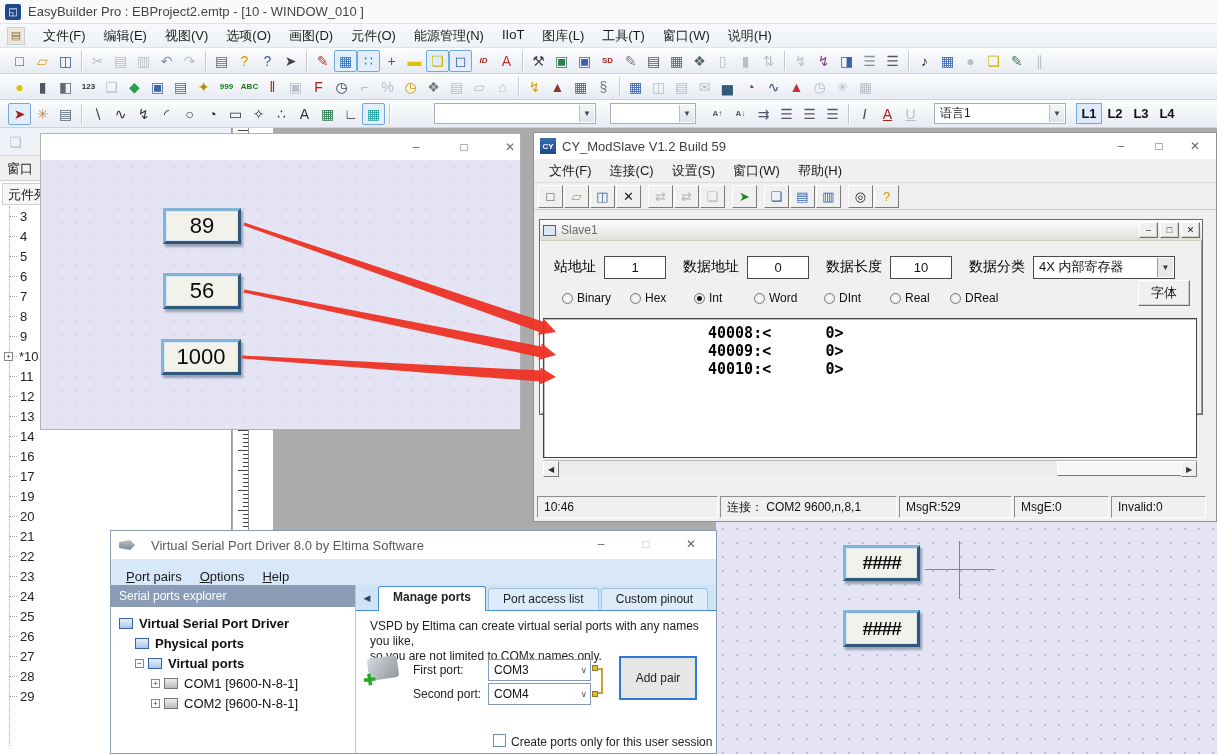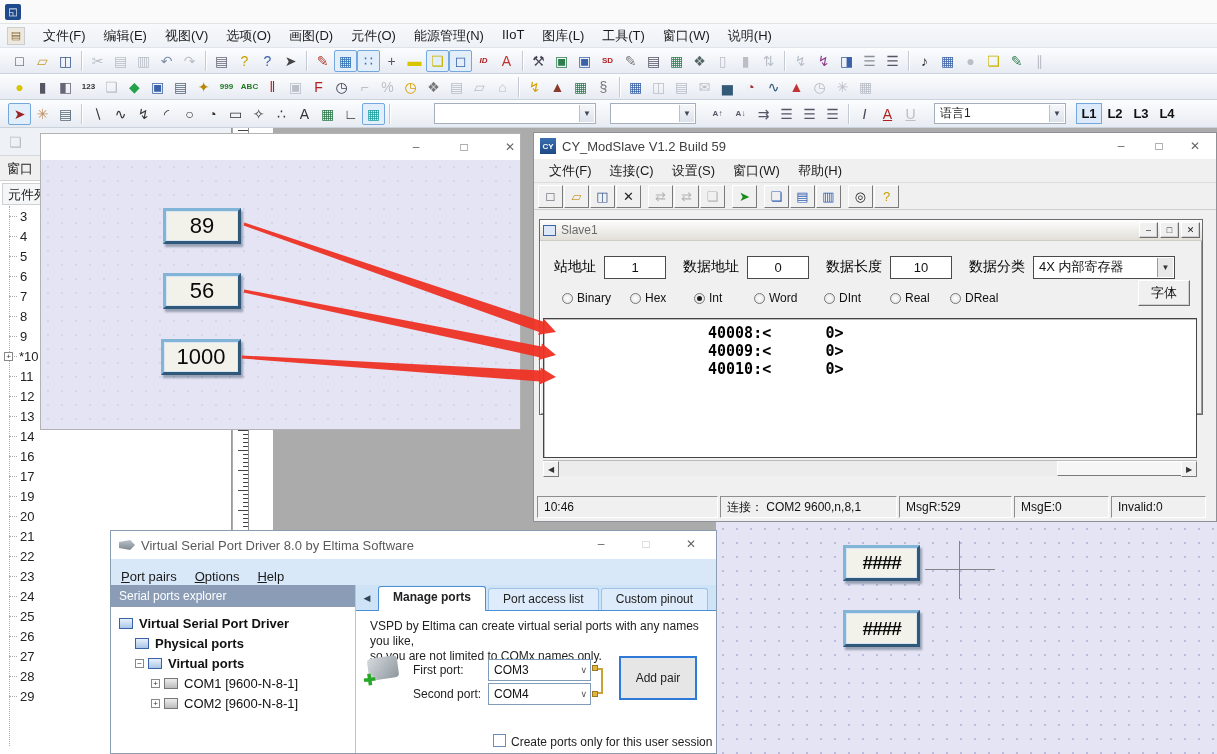--- a/index.html
+++ b/index.html
@@ -127,26 +127,26 @@
   font-size:8px;display:flex;align-items:center;justify-content:center;color:#333;flex:none}
 .sthumb{position:absolute;left:514px;top:0;width:130px;height:15px;background:#f6f6f6;
   border:1px solid;border-color:#fff #7a7a7a #7a7a7a #fff}
 .ms-status{position:absolute;left:3px;right:3px;bottom:3px;height:22px;display:flex;gap:2px}
 .msp{border:1px solid;border-color:#8e8e8e #fff #fff #8e8e8e;background:#f0f0f0;font-size:12px;
   color:#111;display:flex;align-items:center;padding:0 6px;white-space:nowrap;overflow:hidden;flex:none}
 
 
 .vspd{position:absolute;left:110px;top:530px;width:607px;height:224px;background:#fff;
   border:1px solid #8a9cb2;z-index:40;overflow:hidden}
-.vspd-title{height:28px;background:#fff;display:flex;align-items:center;gap:6px;padding-left:8px;position:relative}
+.vspd-title{height:28px;background:#fff;display:flex;align-items:center;gap:16px;padding-left:8px;position:relative}
 .vspd-title .t{font-size:13px;color:#5a5a5a}
 .serial-ico{width:16px;height:10px;background:linear-gradient(#b9c2ca,#7e8892);
   clip-path:polygon(0 20%,70% 0,100% 50%,70% 100%,0 80%);flex:none}
 .vspd-menu{position:absolute;left:0;top:28px;width:100%;height:35px;background:#d9e8f9;
-  border-bottom:1px solid #bcd2ea;display:flex;align-items:center;padding-left:1px}
+  border-bottom:1px solid #bcd2ea;display:flex;align-items:center;padding-left:6px}
 .vspd-menu .mitem{font-size:13px}
 .vx{position:absolute;left:0;top:54px;width:245px;bottom:0;border-right:1px solid #b9c6d6;background:#fff}
 .vx-header{height:22px;background:#8a9cb6;color:#fff;font-size:12px;padding:4px 8px}
 .vrow{height:20px;display:flex;align-items:center;font-size:13px;color:#111;white-space:nowrap}
 .vrow .exp{width:9px;height:9px;border:1px solid #888;background:#fff;font-size:8px;line-height:7px;
   text-align:center;color:#333;margin-right:4px;flex:none}
 .vrow .vico{width:14px;height:11px;border:1px solid #3a62a8;background:linear-gradient(#e8f1fb,#a9c6e8);
   margin-right:5px;flex:none}
 .vrow .vico.port{border-color:#777;background:linear-gradient(#eee,#bbb)}
 .vtabs{position:absolute;left:245px;top:54px;right:0;height:26px;background:#cfe3f7;
@@ -176,20 +176,21 @@
 #arrows{position:absolute;left:0;top:0;z-index:30;pointer-events:none}
 u{text-decoration:underline}
 </style>
 </head>
 <body>
 
 <div id="screen">
 
   <div class="titlebar">
     <div class="app-ico">◱</div>
+    <div class="t">EasyBuilder Pro : EBProject2.emtp - [10 - WINDOW_010 ]</div>
   </div>
   <div class="menubar">
     <div class="mb-ico">▤</div>
     <div id="main-menu" style="display:flex">
         <span class="mitem">文件(F)</span>
         <span class="mitem">编辑(E)</span>
         <span class="mitem">视图(V)</span>
         <span class="mitem">选项(O)</span>
         <span class="mitem">画图(D)</span>
         <span class="mitem">元件(O)</span>

